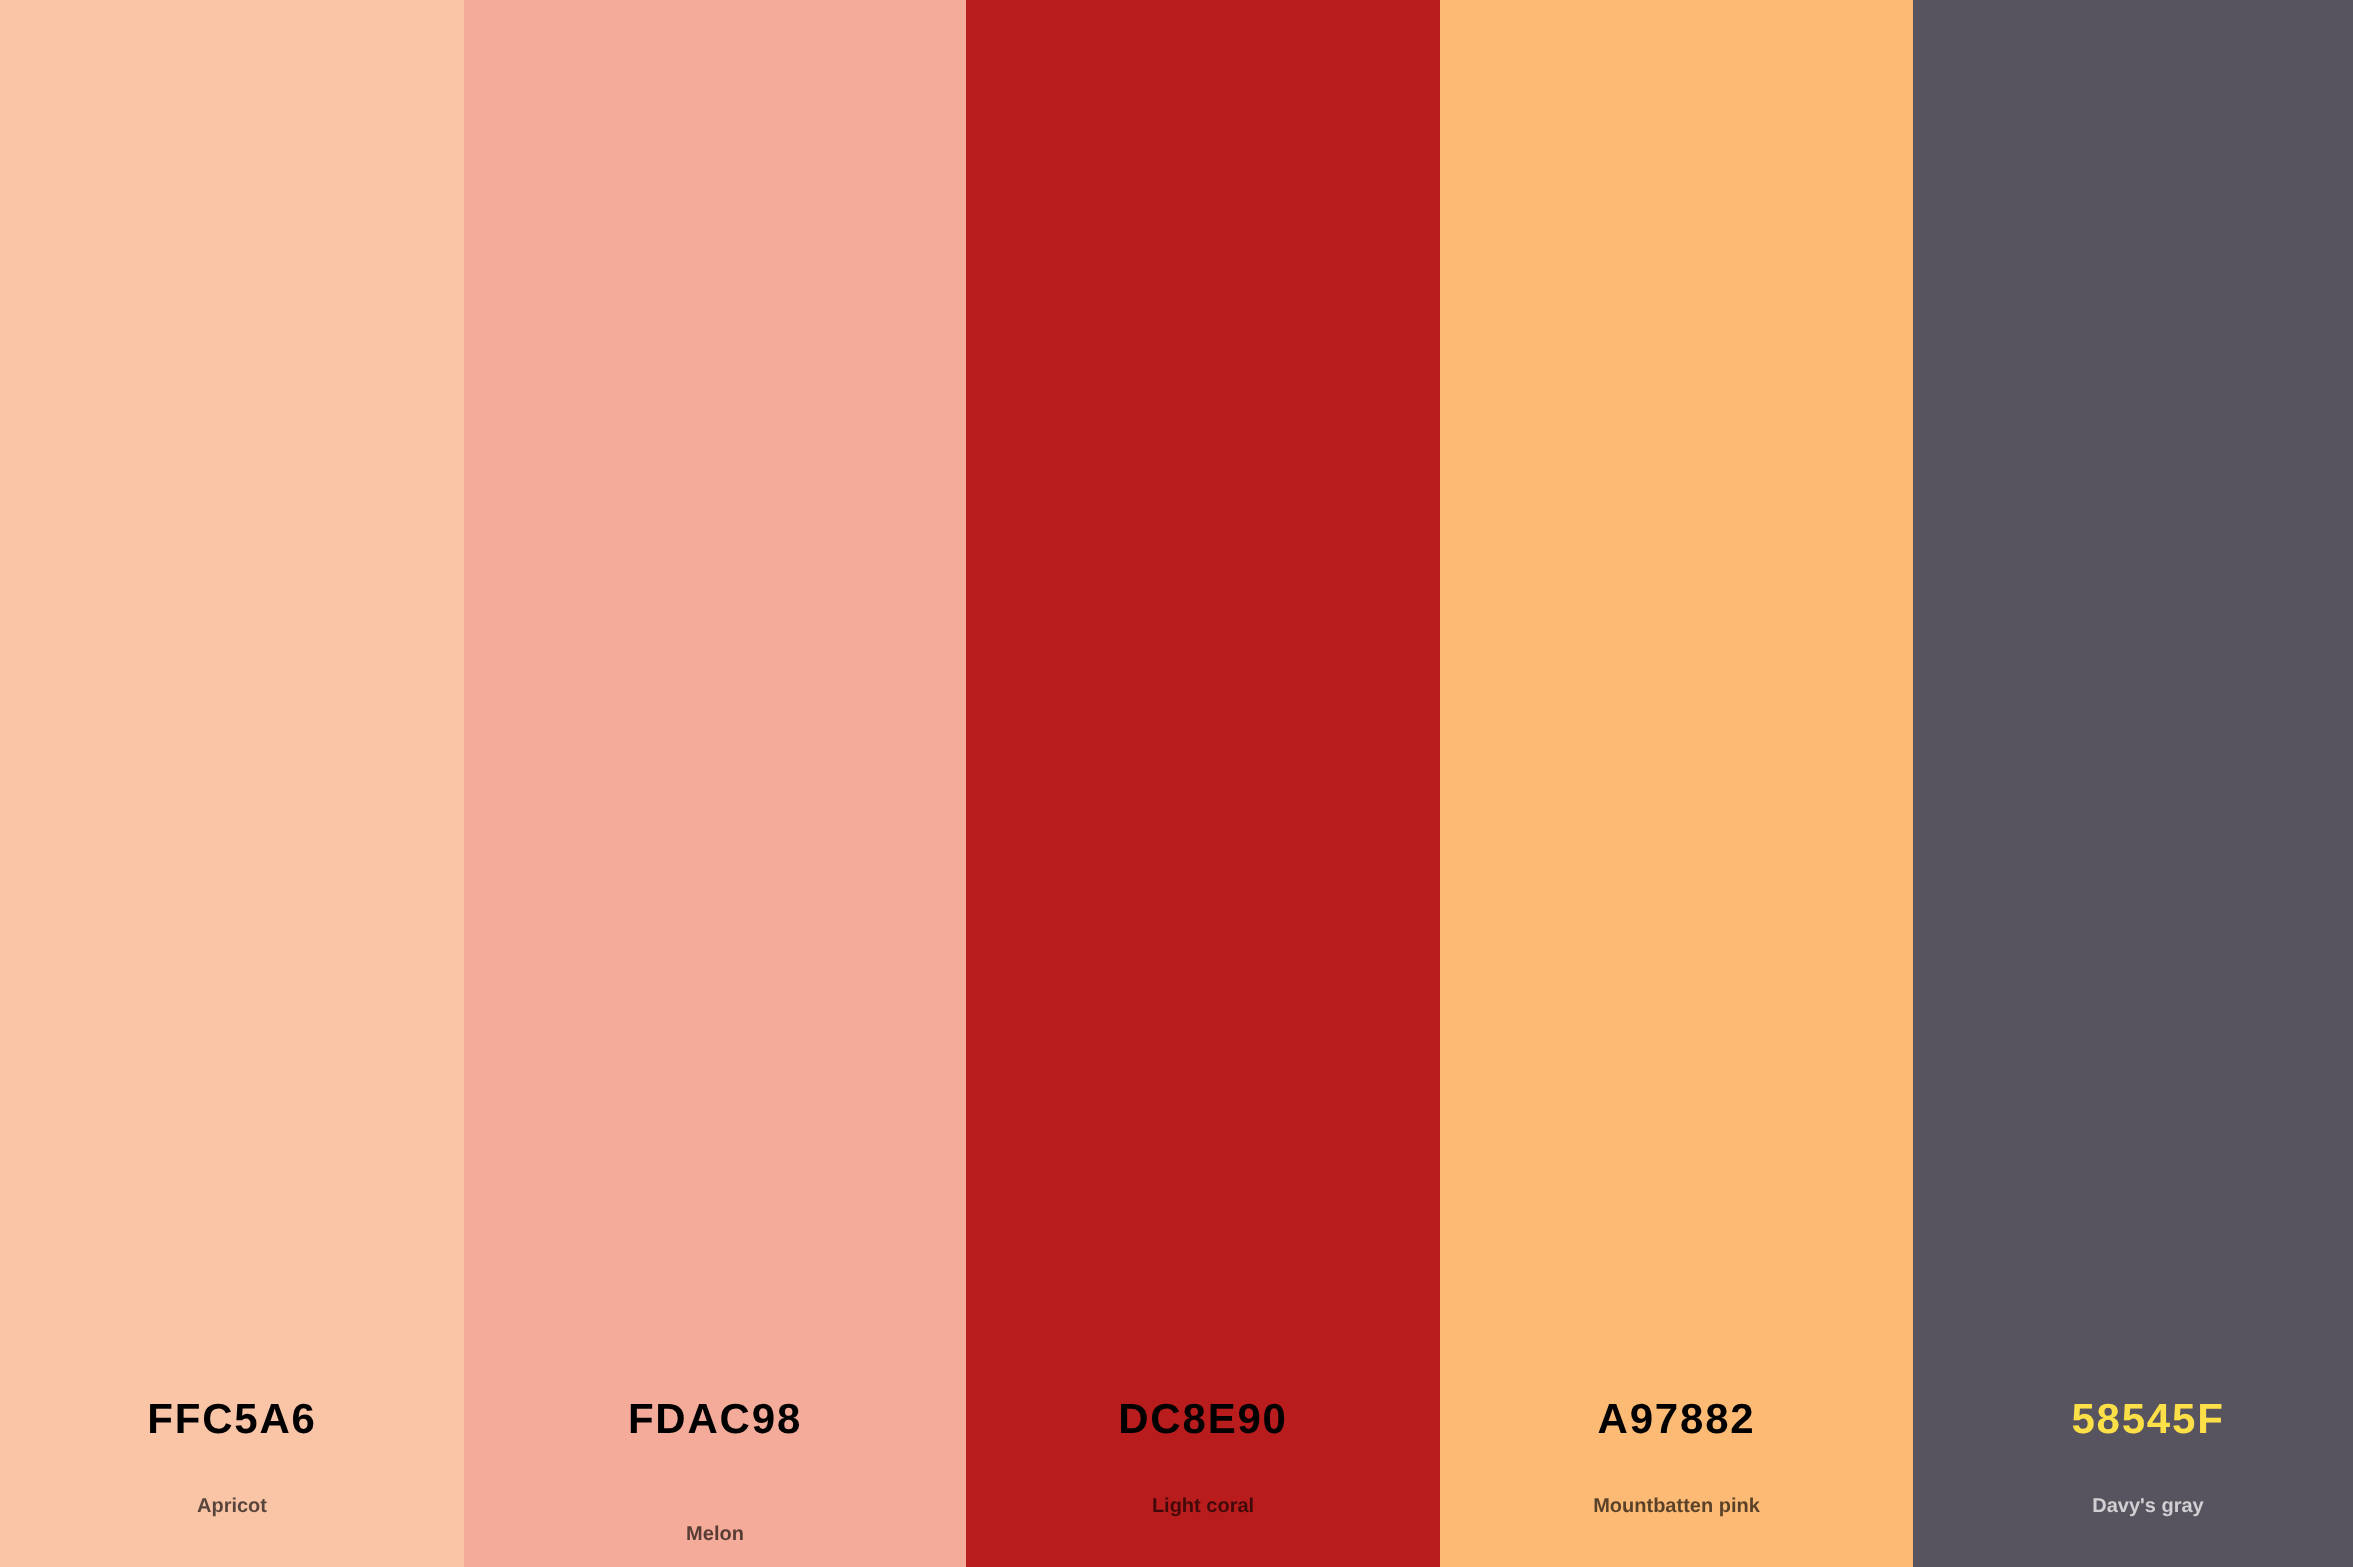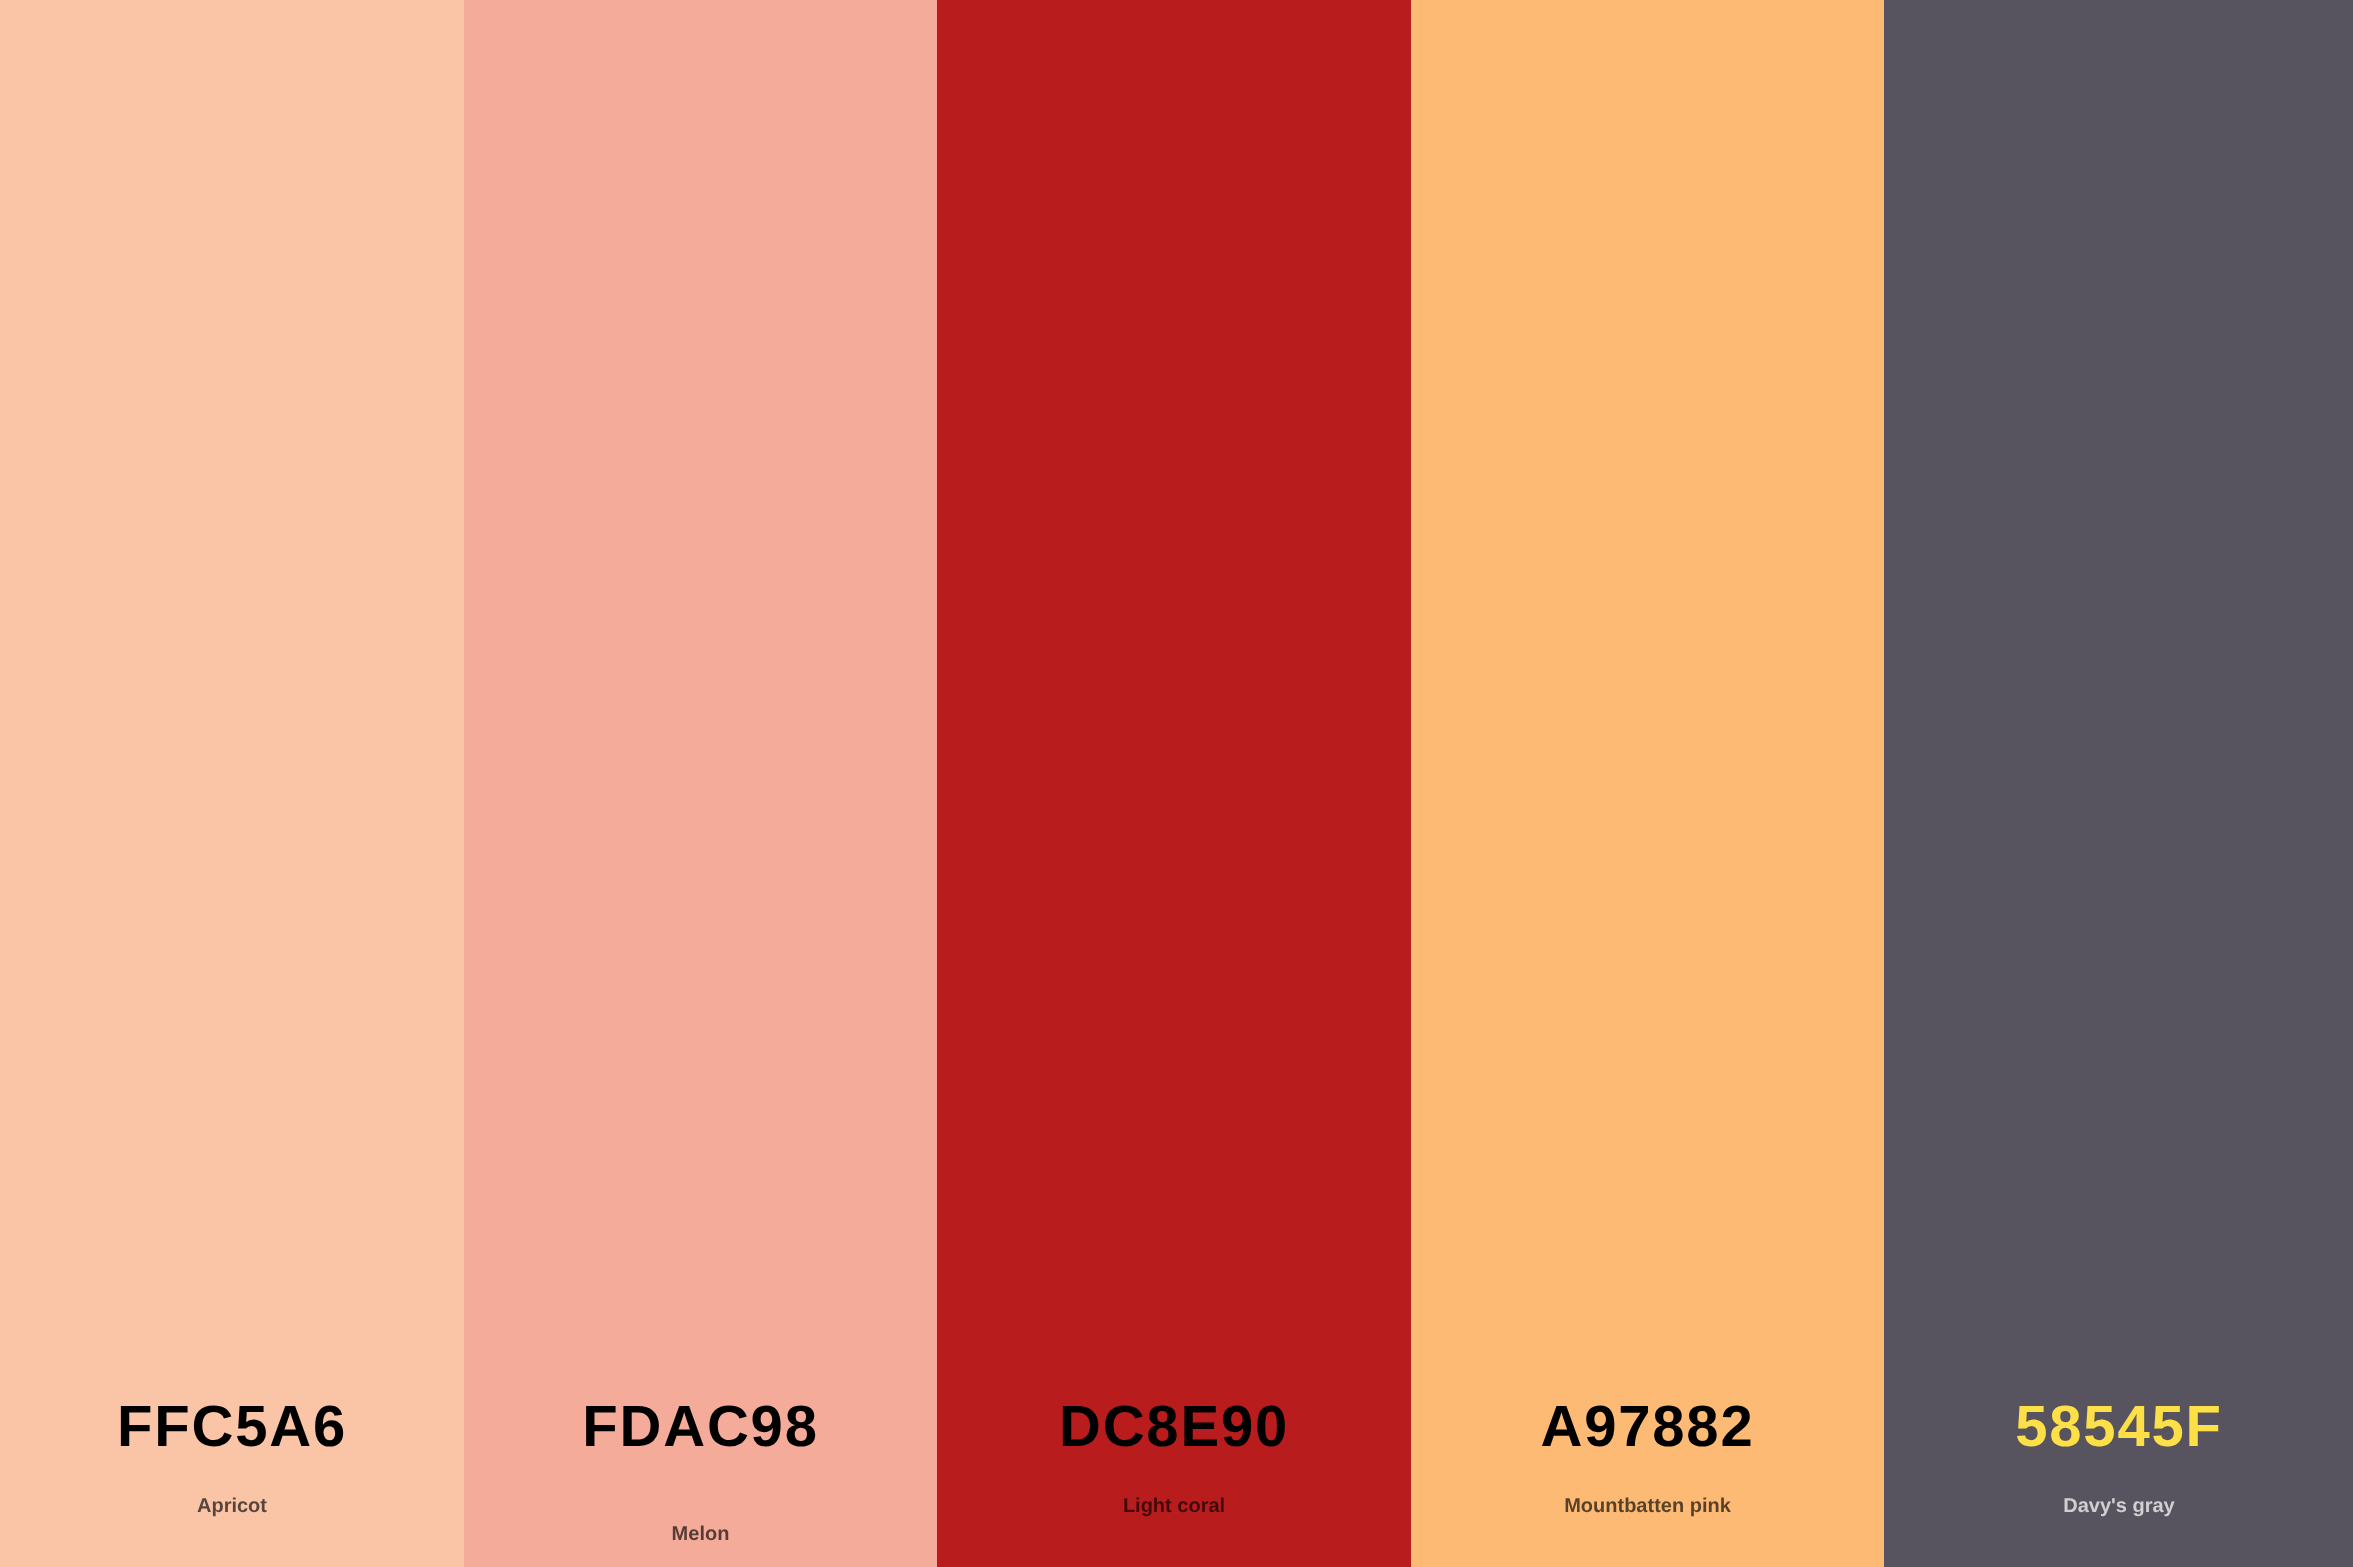--- a/index.html
+++ b/index.html
@@ -23,21 +23,21 @@
     height: 100%;
     flex: 0 0 auto;
     font-family: "Liberation Sans", sans-serif;
   }
   .swatch-hex {
     position: absolute;
     left: 0;
     right: 0;
     top: 1398px;
     text-align: center;
-    font-size: 58px;
+    font-size: 42px;
     font-weight: 700;
     line-height: 1;
     letter-spacing: 1.8px;
     white-space: nowrap;
     text-rendering: geometricPrecision;
     transform: translateZ(0);
   }
   .swatch-name {
     position: absolute;
     left: 0;
@@ -56,21 +56,21 @@
 </head>
 <body>
 
 <div class="palette">
 
   <div class="swatch" style="width: 464px; background: rgb(250, 196, 167);">
     <div class="swatch-hex" style="color: rgb(0, 0, 0);">FFC5A6</div>
     <div class="swatch-name" style="color: rgba(0, 0, 0, 0.65);">Apricot</div>
   </div>
 
-  <div class="swatch" style="width: 473px; background: rgb(245, 171, 153);">
+  <div class="swatch" style="width: 473px; background: rgb(245, 171, 153); padding-left: 29px;">
     <div class="swatch-hex" style="color: rgb(0, 0, 0);">FDAC98</div>
     <div class="swatch-name" style="color: rgba(0, 0, 0, 0.65); margin-top: 28px;">Melon</div>
   </div>
 
   <div class="swatch" style="width: 474px; background: #b91c1c;">
     <div class="swatch-hex" style="color: rgb(0, 0, 0);">DC8E90</div>
     <div class="swatch-name" style="color: rgba(0, 0, 0, 0.65);">Light coral</div>
   </div>
 
   <div class="swatch" style="width: 473px; background: #fdba74;">

